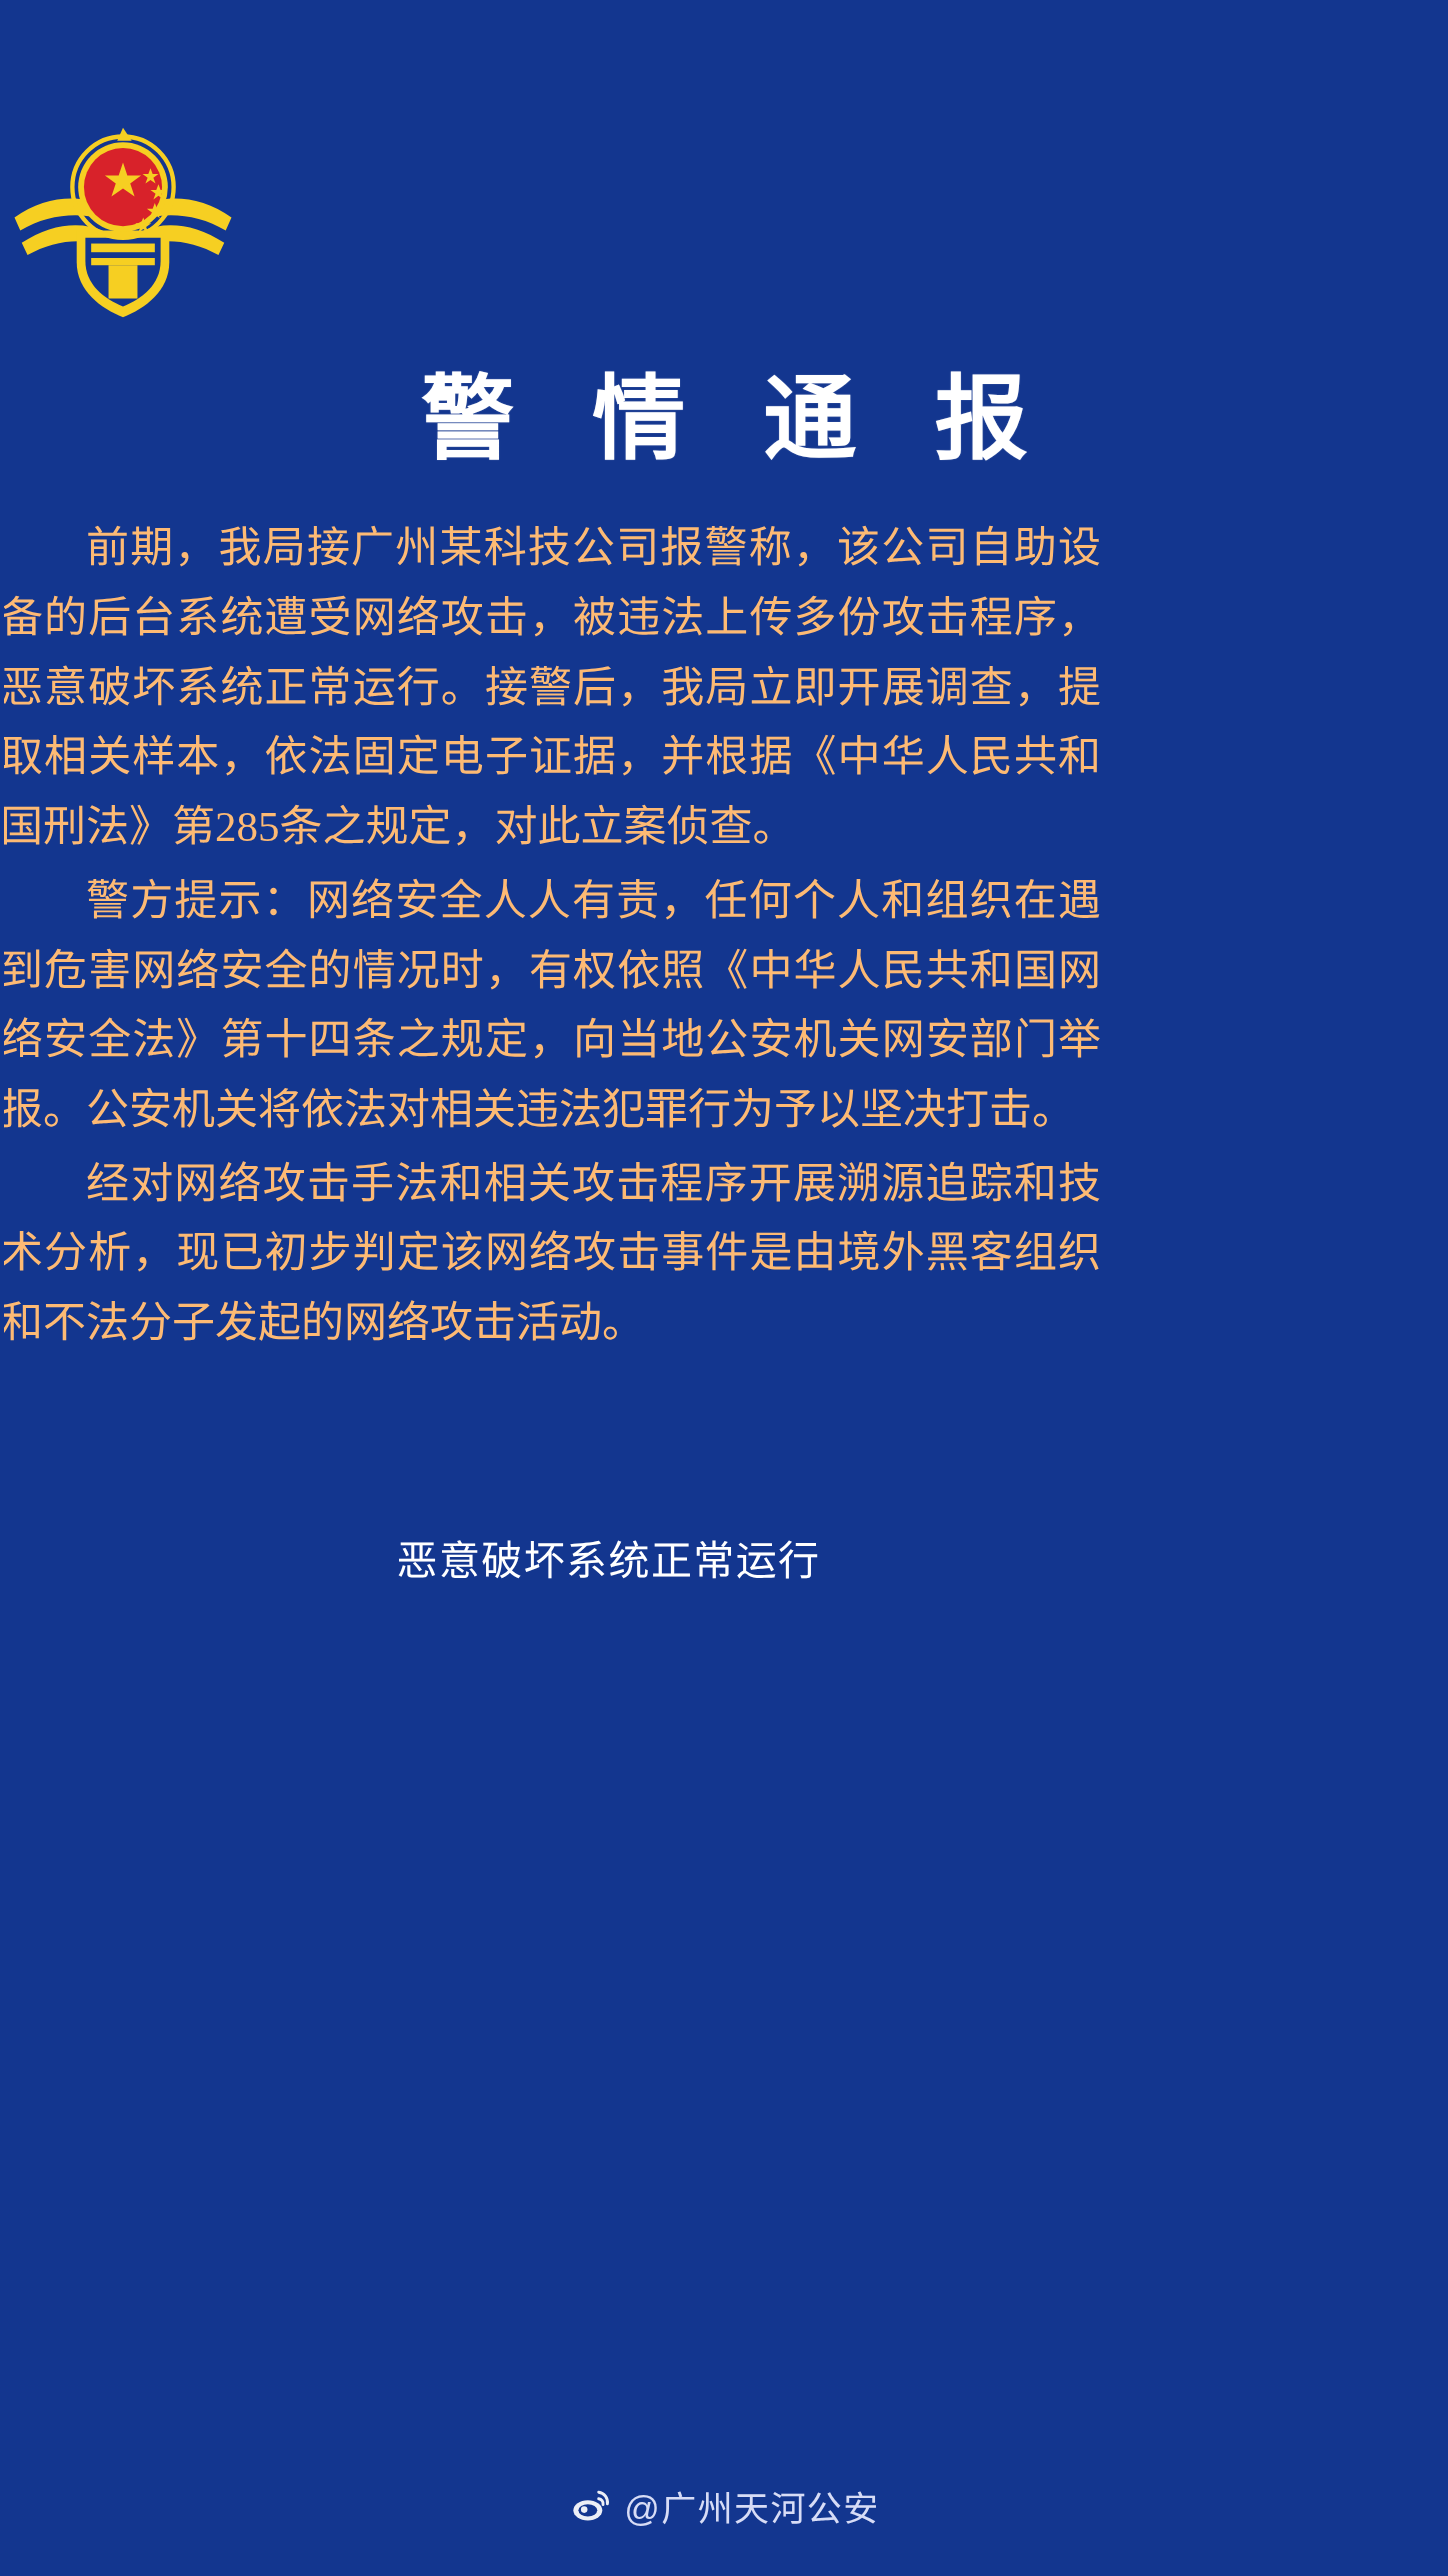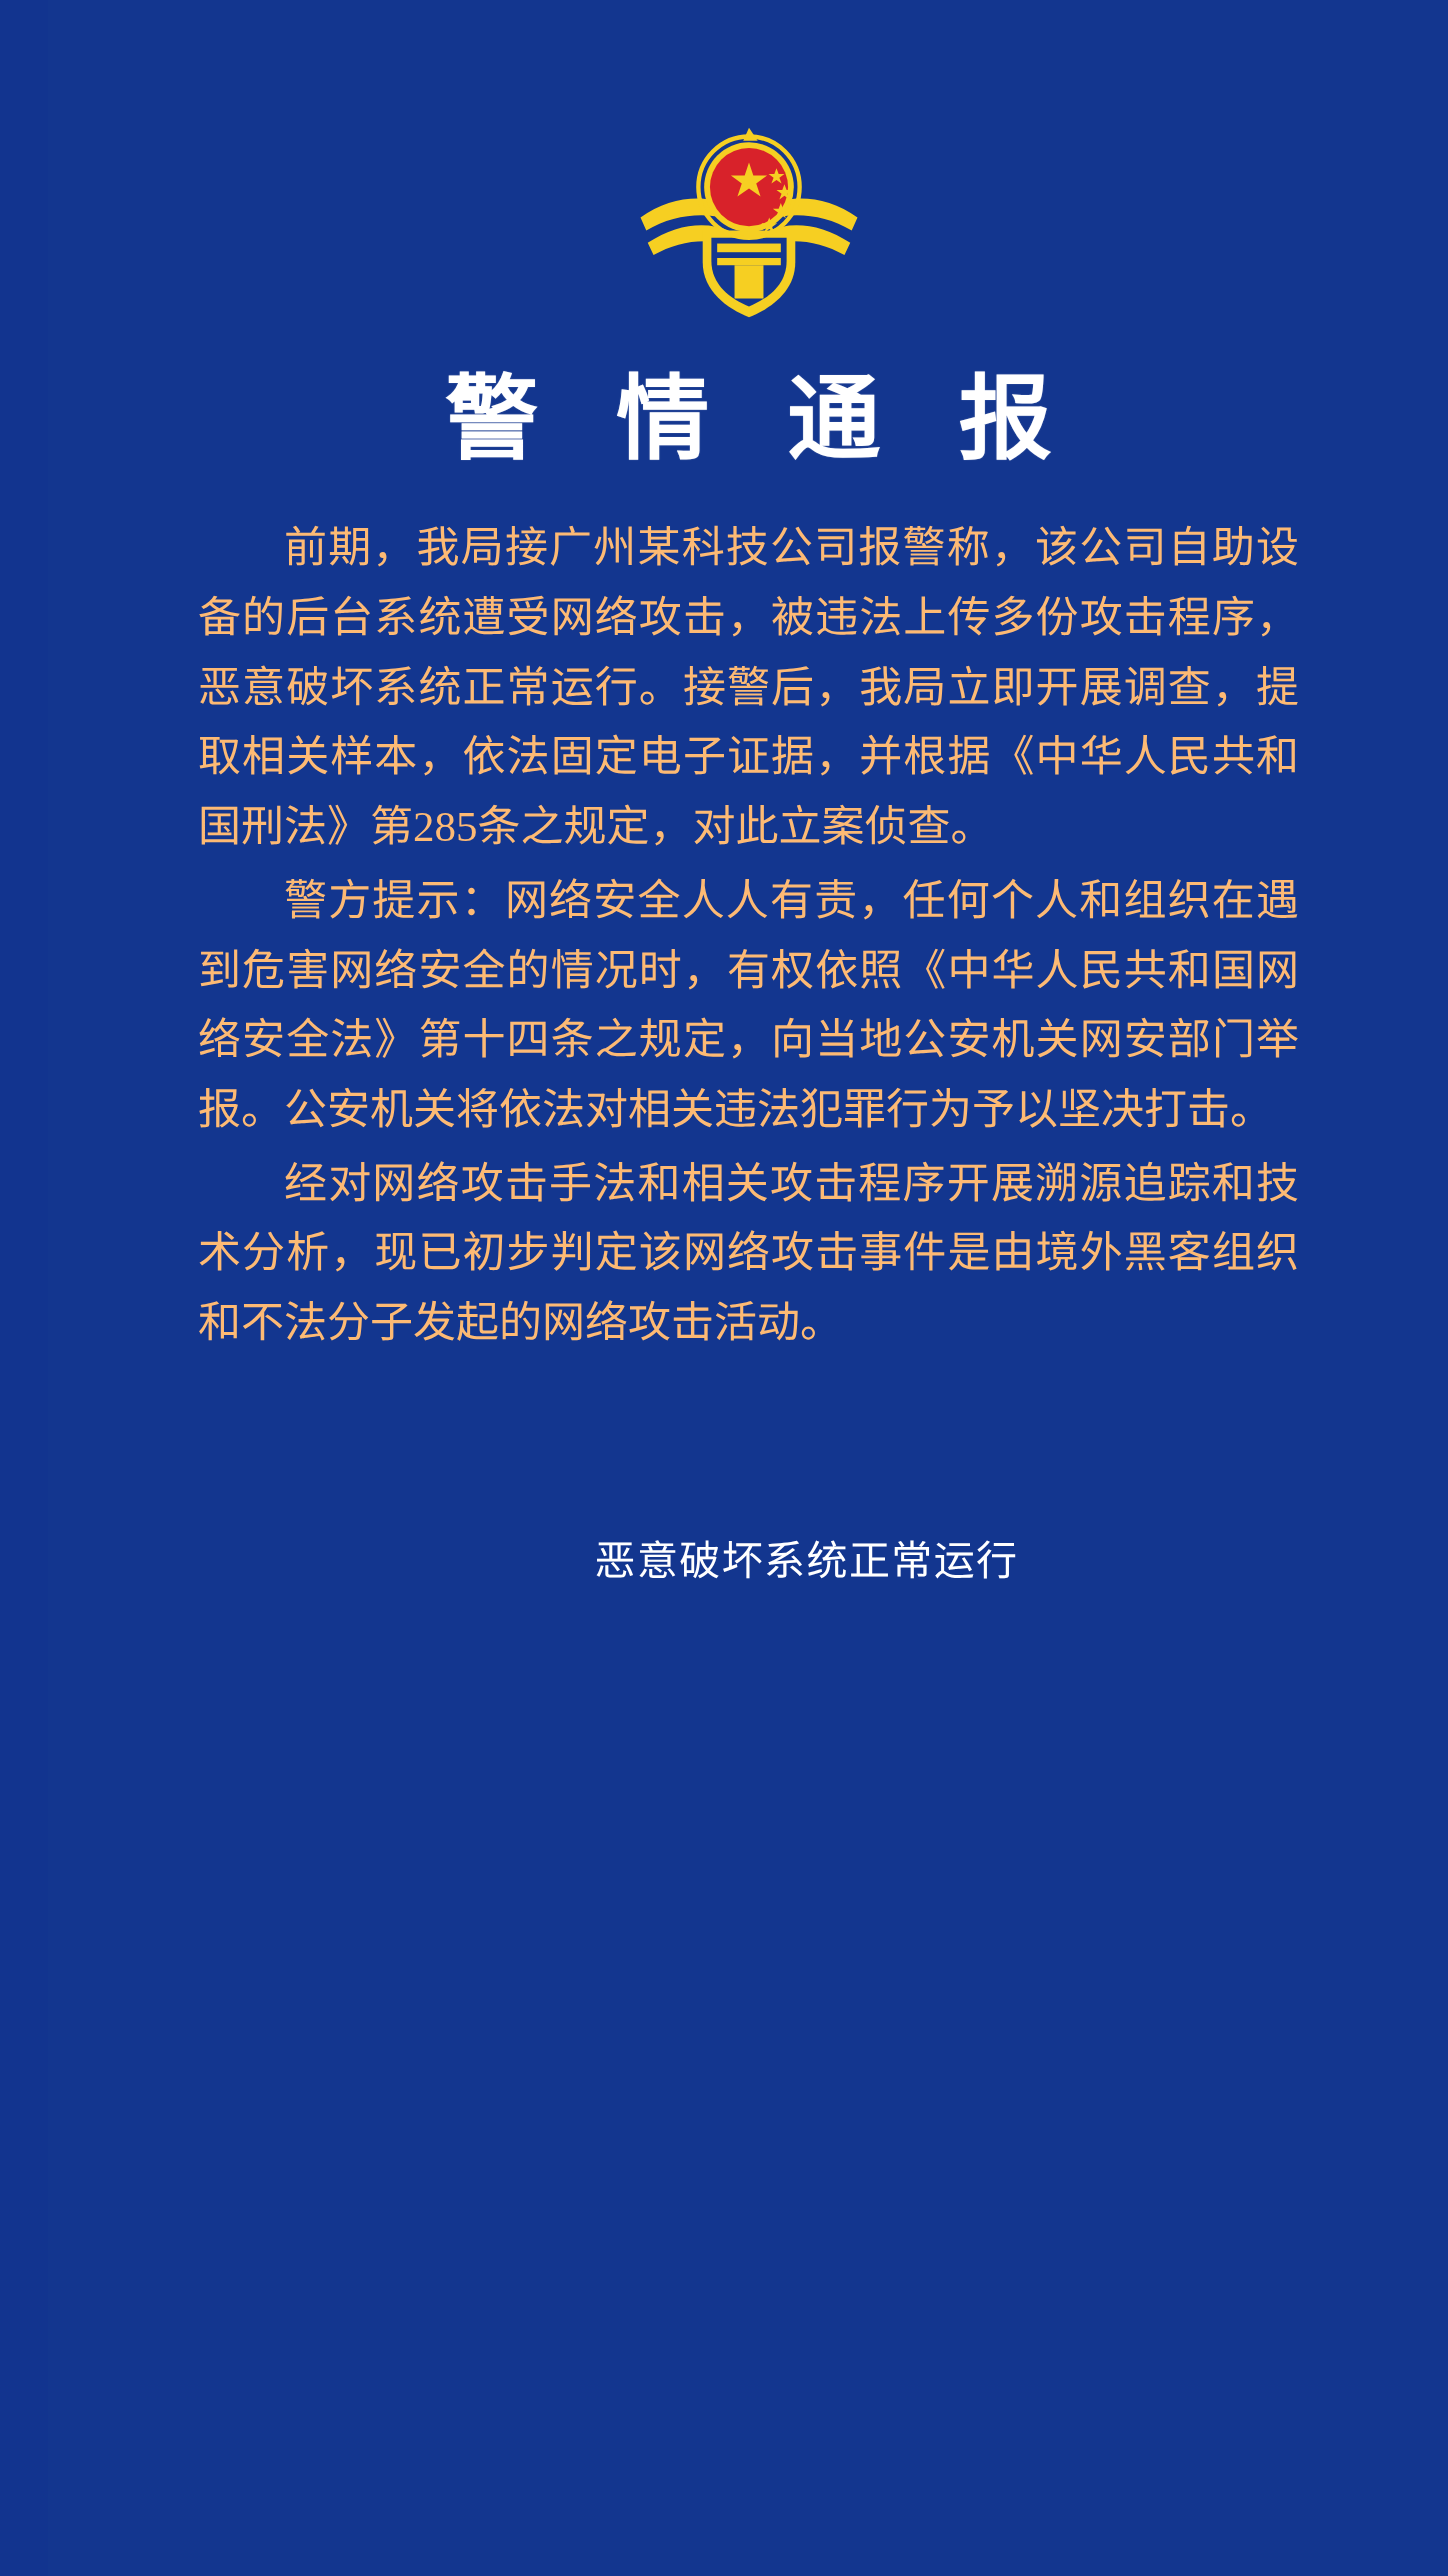--- a/index.html
+++ b/index.html
@@ -16,22 +16,20 @@
     position: relative;
   }
 
   
   #poster {
     position: absolute;
     inset: 0;
     background: #13368f;
     display: flex;
     flex-direction: column;
-    align-items: center;
-    margin-left: 48px;
   }
 
   
   #poster::before {
     content: "";
     position: absolute;
     left: 0; right: 0; top: 0; bottom: 0;
     border: 4.3px solid #13368f;
     pointer-events: none;
   }
@@ -159,15 +157,27 @@
   <div class="body-block">
     <p class="para">前期，我局接广州某科技公司报警称，该公司自助设备的后台系统遭受网络攻击，被违法上传多份攻击程序，恶意破坏系统正常运行。接警后，我局立即开展调查，提取相关样本，依法固定电子证据，并根据《中华人民共和国刑法》第285条之规定，对此立案侦查。</p>
     <p class="para">警方提示：网络安全人人有责，任何个人和组织在遇到危害网络安全的情况时，有权依照《中华人民共和国网络安全法》第十四条之规定，向当地公安机关网安部门举报。公安机关将依法对相关违法犯罪行为予以坚决打击。</p>
     <p class="para">经对网络攻击手法和相关攻击程序开展溯源追踪和技术分析，现已初步判定该网络攻击事件是由境外黑客组织和不法分子发起的网络攻击活动。</p>
   </div>
 
   <div class="sign-block">
     <div class="sign-org">恶意破坏系统正常运行</div>
   </div>
 
+  <div class="footer">
+    <span class="weibo-icon">
+      <svg width="42" height="42" viewBox="0 0 58 58" xmlns="http://www.w3.org/2000/svg">
+        <ellipse cx="26" cy="35" rx="20" ry="14" fill="#ffffff"></ellipse>
+        <ellipse cx="26" cy="35" rx="13" ry="8.5" fill="#13368f"></ellipse>
+        <circle cx="21" cy="34" r="4.5" fill="#ffffff"></circle>
+        <path d="M41 10 a14 14 0 0 1 12 16" fill="none" stroke="#ffffff" stroke-width="4" stroke-linecap="round"></path>
+        <path d="M41 19 a7 7 0 0 1 6 8" fill="none" stroke="#ffffff" stroke-width="4" stroke-linecap="round"></path>
+      </svg>
+    </span>
+    <span class="footer-text">@广州天河公安</span>
+  </div>
 
 </div>
 
 
 </body></html>

